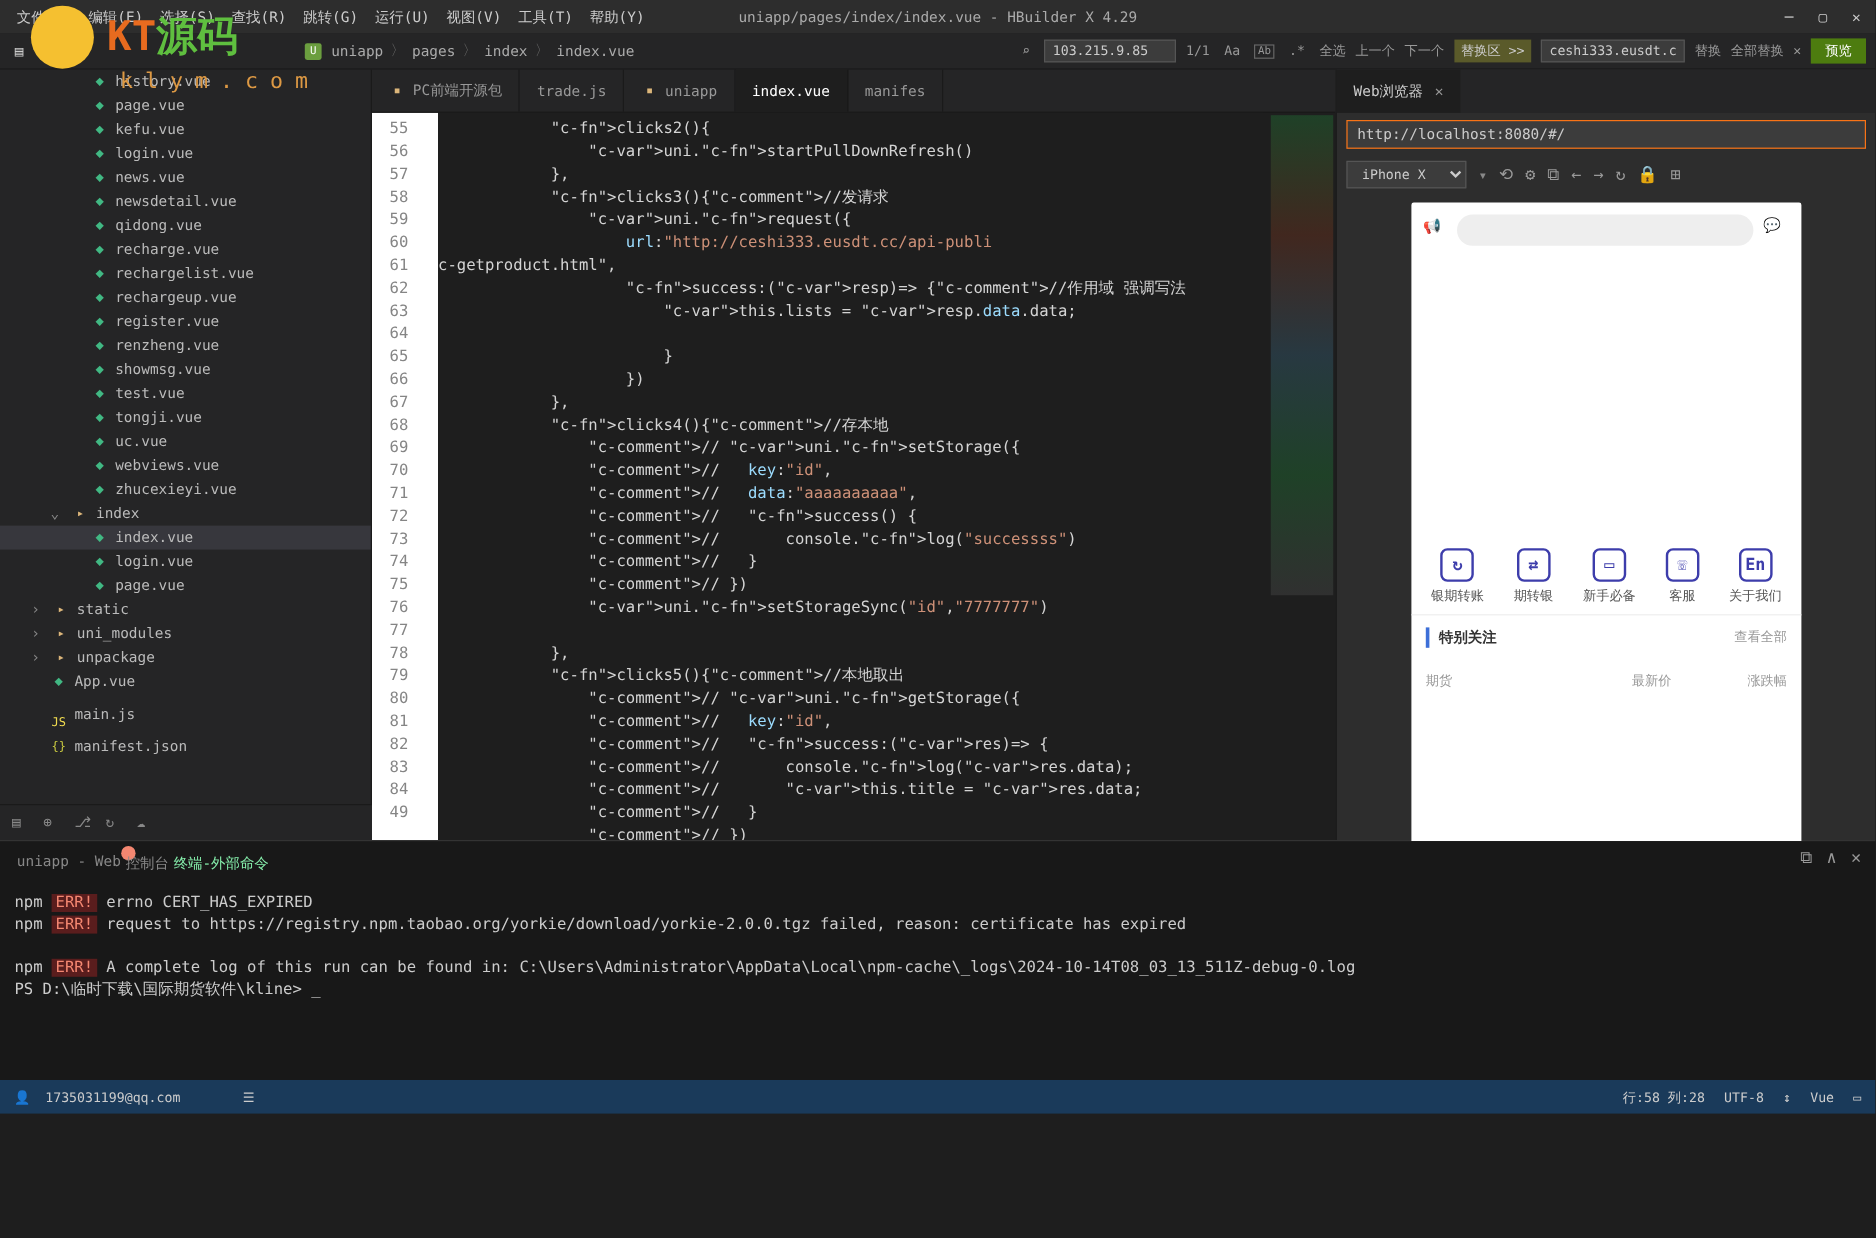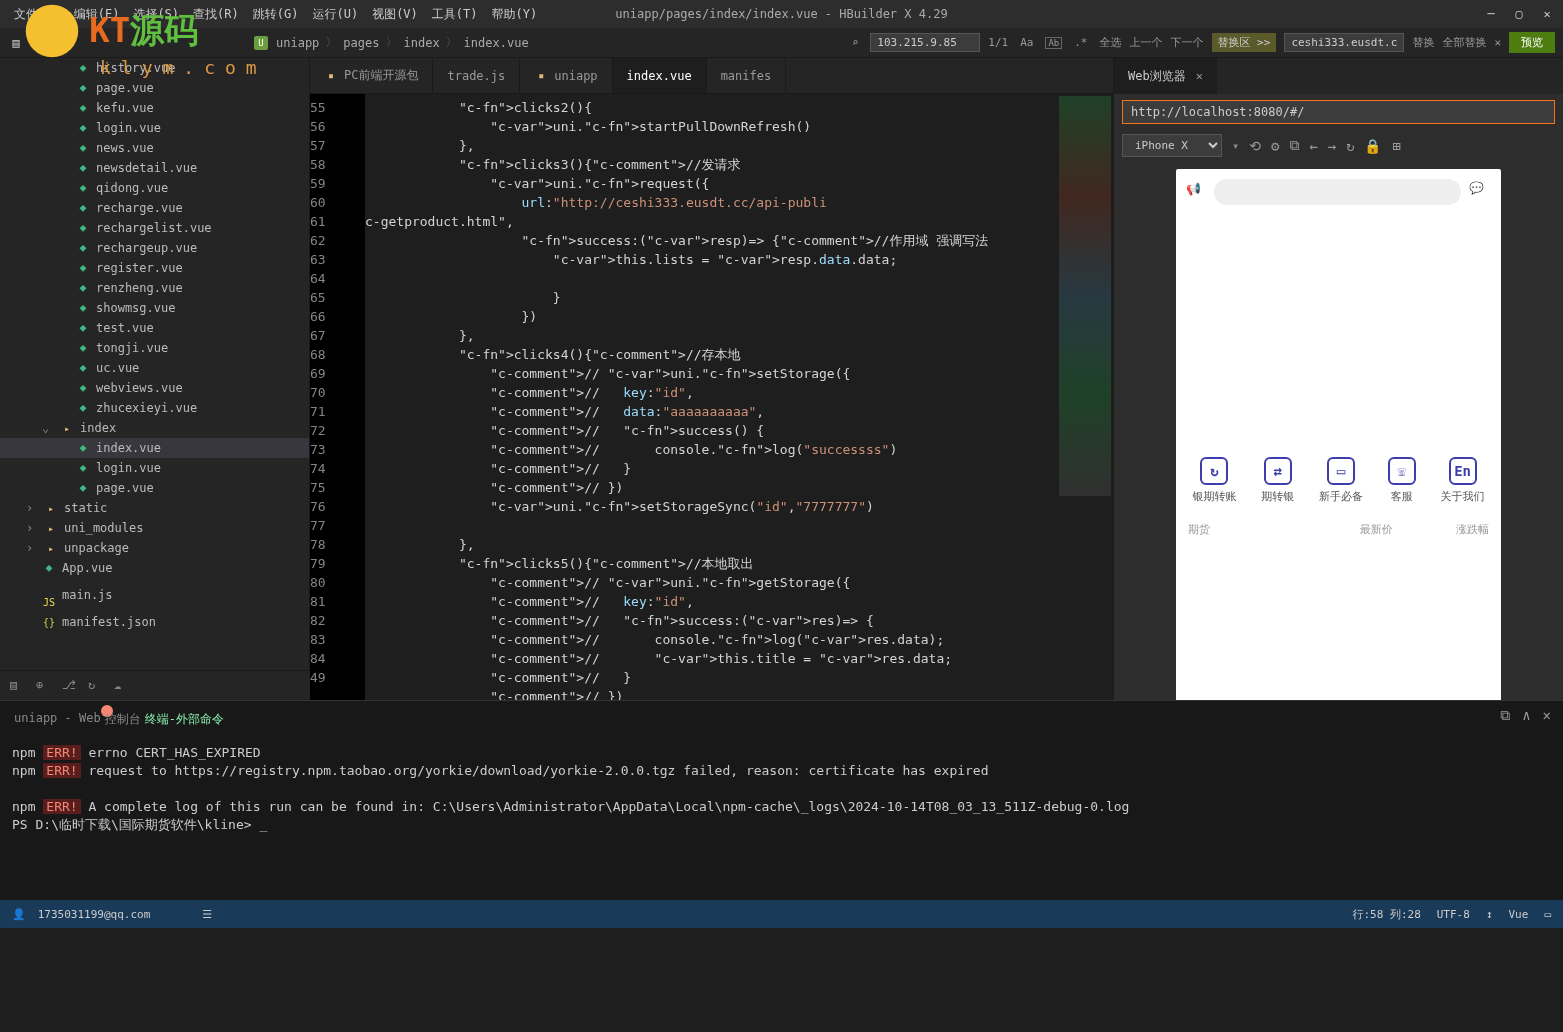--- a/index.html
+++ b/index.html
@@ -28,21 +28,21 @@
 .icon-vue { color: #41b883; }
 .icon-folder { color: #dcb67a; }
 .icon-js { color: #f0db4f; margin-top: 14px; }
 .icon-json { color: #cbcb41; }
 .chevron { width: 12px; display: inline-block; color: #888; }
 .editor-area { flex: 1; display: flex; flex-direction: column; background: #1e1e1e; }
 .editor-tabs { height: 36px; background: #252526; display: flex; border-bottom: 1px solid #1a1a1a; }
 .editor-tab { padding: 8px 14px; color: #999; cursor: pointer; display: flex; align-items: center; gap: 6px; border-right: 1px solid #1a1a1a; font-size: 12px; }
 .editor-tab.active { background: #1e1e1e; color: #fff; }
 .editor-content { flex: 1; display: flex; overflow: hidden; position: relative; }
-.gutter { width: 55px; background: #000000; text-align: left; padding-right: 10px; color: #858585; font-family: Consolas, monospace; font-size: 13px; line-height: 19px; padding-top: 4px; }
+.gutter { width: 55px; background: #ffffff; text-align: center; padding-right: 10px; color: #858585; font-family: Consolas, monospace; font-size: 13px; line-height: 19px; padding-top: 4px; }
 .code { flex: 1; font-family: Consolas, monospace; font-size: 13px; line-height: 19px; padding-top: 4px; white-space: pre; color: #d4d4d4; overflow: hidden; }
 .minimap { width: 60px; background: #1e1e1e; position: relative; }
 .minimap-blob { position: absolute; right: 2px; width: 52px; }
 .c-str { color: #ce9178; }
 .c-prop { color: #9cdcfe; }
 .preview-panel { width: 450px; background: #2d2d2d; border-left: 1px solid #1a1a1a; display: flex; flex-direction: column; }
 .preview-tabs { height: 36px; background: #252526; display: flex; }
 .preview-tab { padding: 8px 14px; color: #ccc; display: flex; align-items: center; gap: 6px; }
 .preview-tab .close { color: #999; cursor: pointer; margin-left: 4px; }
 .preview-url { padding: 6px 8px; }
@@ -393,20 +393,24 @@
               </div>
               <div class="nav-item">
                 <div class="nav-icon">☏</div>
                 <span>客服</span>
               </div>
               <div class="nav-item">
                 <div class="nav-icon">En</div>
                 <span>关于我们</span>
               </div>
             </div>
+          <div class="phone-section">
+            <span class="section-title">特别关注</span>
+            <span class="section-more">查看全部</span>
+          </div>
           <div class="phone-table-head">
             <span class="col1">期货</span>
             <span class="col2">最新价</span>
             <span class="col3">涨跌幅</span>
           </div>
         </div>
 
       </div>
     </div>
   </div>

